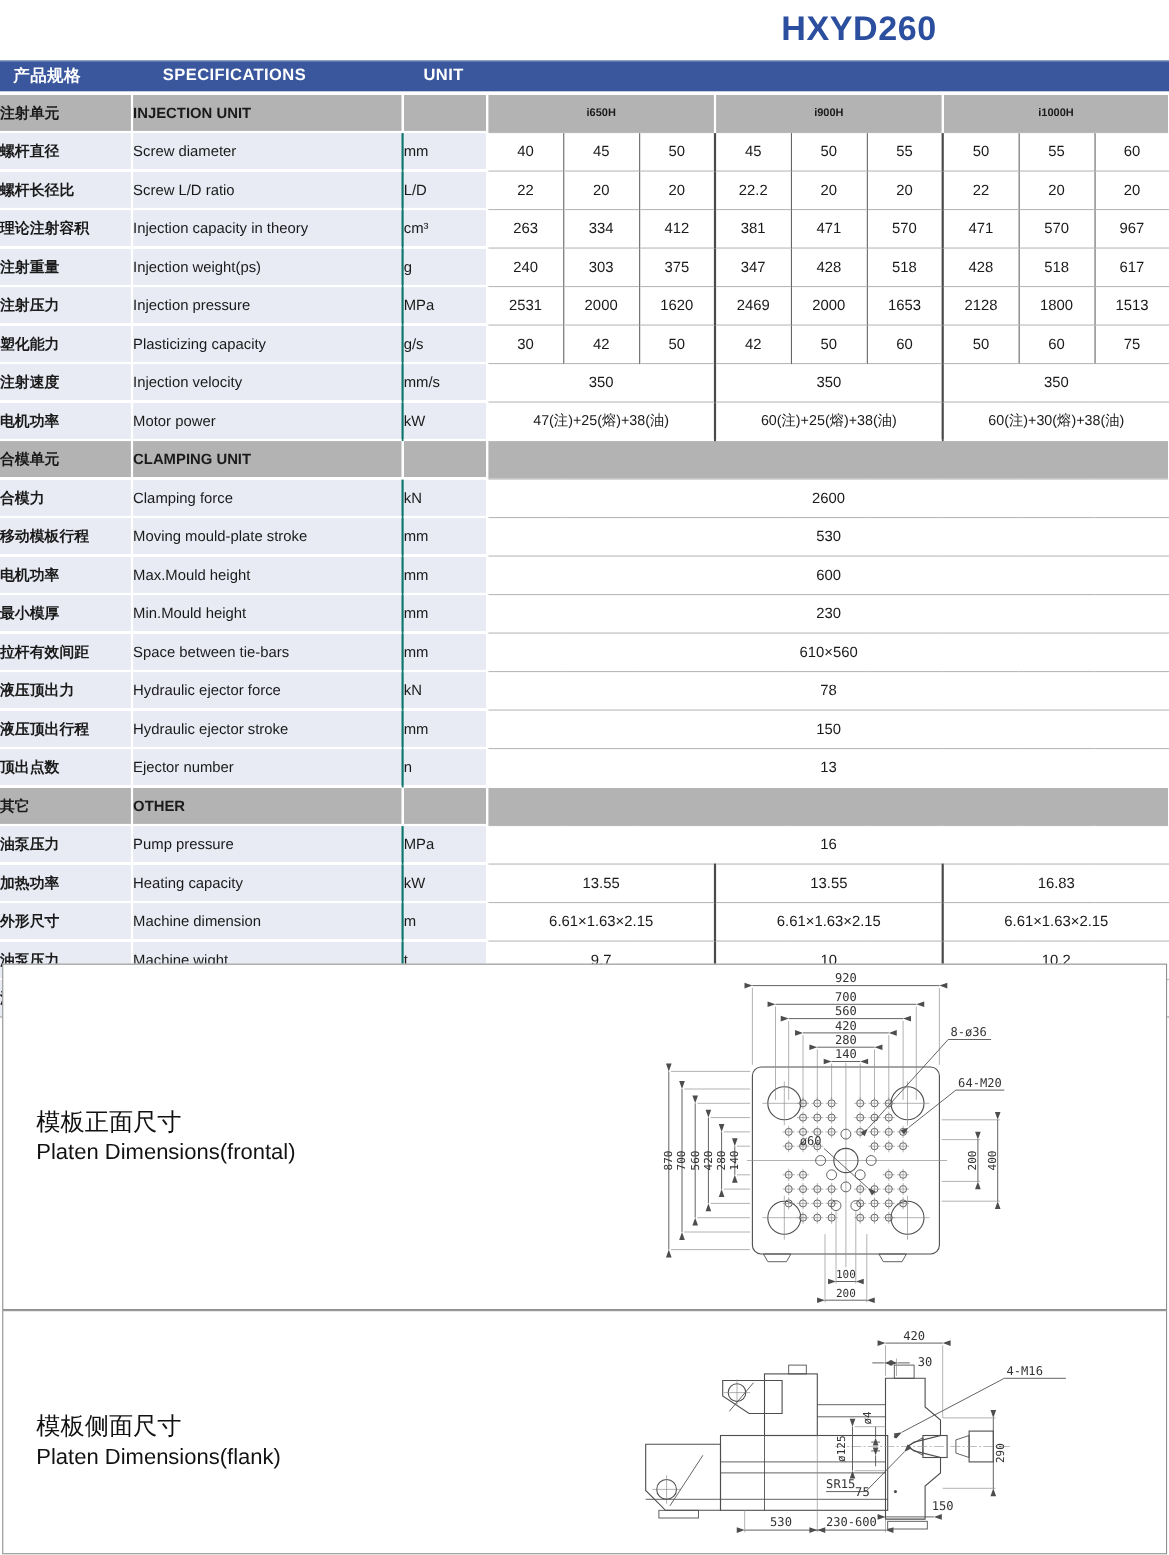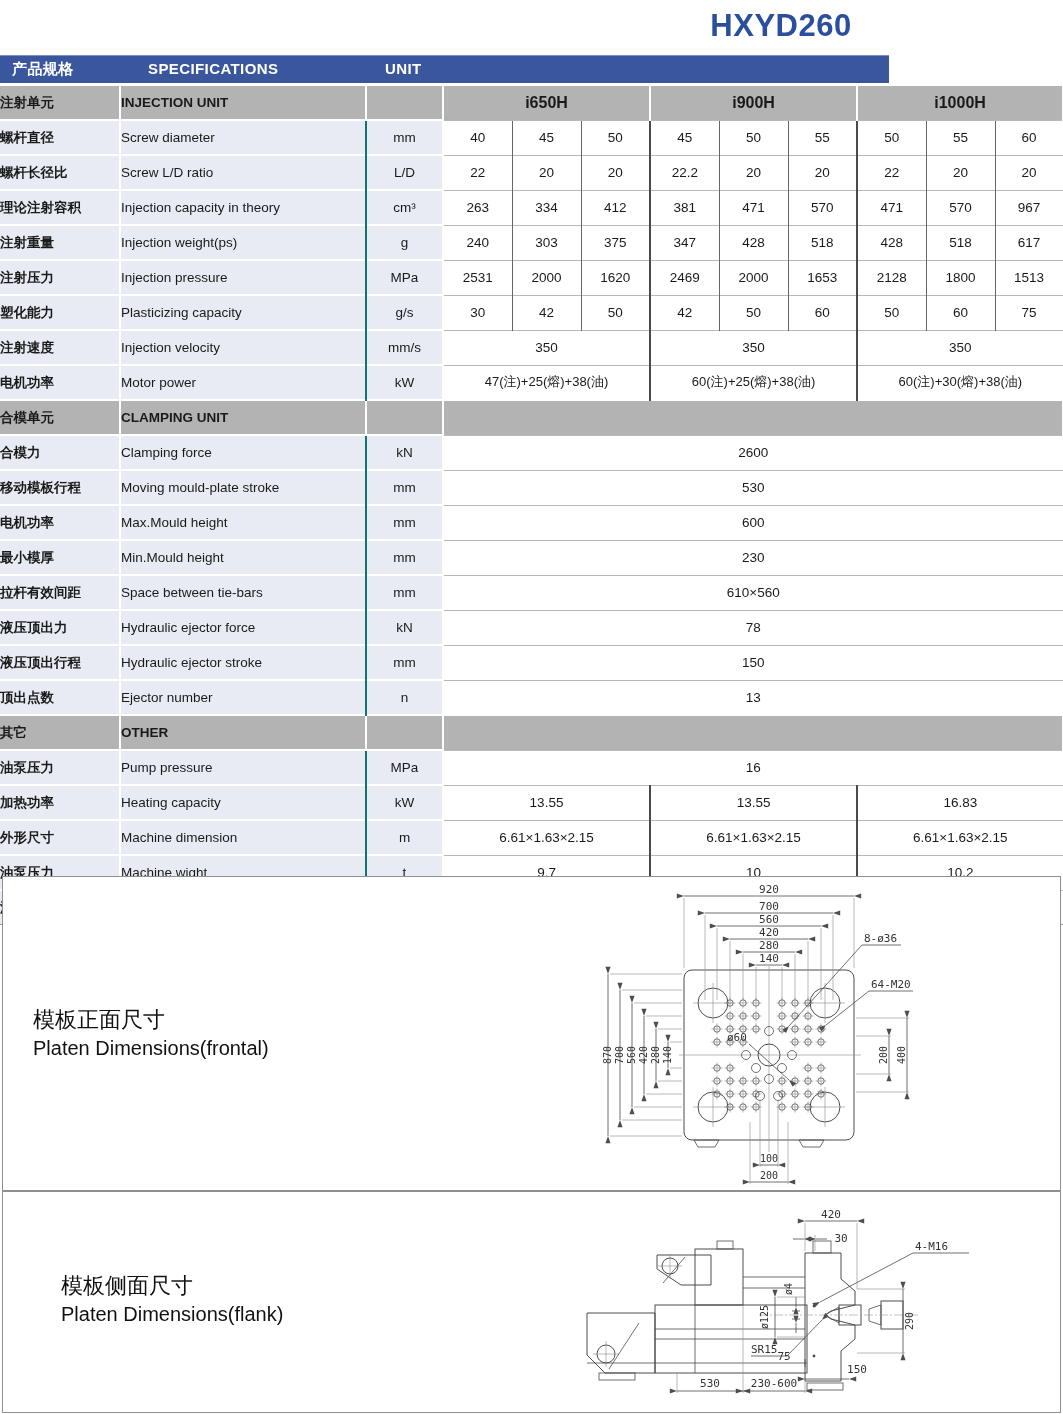--- a/index.html
+++ b/index.html
@@ -6,57 +6,57 @@
   body{
     width:1063px;height:1414px;position:relative;background:#fff;
     font-family:"Liberation Sans","DejaVu Sans",sans-serif;color:#1a1a1a;
     overflow:hidden;
   }
   .page-title{
     position:absolute;top:8px;left:781px;transform:translateX(-50%);
     font-size:31px;font-weight:bold;color:#2B4F9E;letter-spacing:.5px;white-space:nowrap;
   }
   .blue-bar{
-    position:absolute;top:55px;left:0;width:889px;height:27px;
+    position:absolute;top:55px;left:0;width:1063px;height:27px;
     background:#3A579E;border-top:1px solid #7d8fbe;
   }
   .blue-bar span{
     position:absolute;top:4px;color:#fff;font-size:15px;font-weight:600;letter-spacing:.4px;white-space:nowrap;
   }
   .bb-cn{left:12px;} .bb-en{left:148px;} .bb-unit{left:385px;}
 
   table.spec{
     position:absolute;top:84px;left:0;width:1063px;
     border-collapse:collapse;table-layout:fixed;
   }
   table.spec td{
     height:33px;font-size:13.5px;overflow:hidden;white-space:nowrap;padding:0;
   }
   td.cn{background:#E9EBF4;font-weight:bold;font-size:13px;padding-left:11px;
         border-top:2px solid #fff;border-right:2px solid #fff;}
   td.en{background:#E9EBF4;padding-left:28px;border-top:2px solid #fff;border-right:2px solid #0f766e;}
-  td.un{background:#E9EBF4;text-align:center;border-top:2px solid #fff;border-right:2px solid #fff;}
+  td.un{background:#E9EBF4;border-top:2px solid #fff;border-right:2px solid #fff;}
   td.v{background:#fff;text-align:center;font-size:14px;
        border-left:1px solid #666;border-top:1px solid #b9b9b9;}
   td.v.g0{border-left:2px solid #4a4a4a;}
   td.v.last{border-right:1px solid #666;}
   td.v.small{font-size:13px;margin-top:32px;}
   tr.sec td{background:#B3B3B3;font-weight:bold;border-top:2px solid #fff;border-right:2px solid #fff;}
-  tr.sec td.m{background:#B3B3B3;text-align:center;font-size:16px;border-left:2px solid #fff;border-top:2px solid #fff;}
+  tr.sec td.m{background:#B3B3B3;text-align:center;font-size:10px;border-left:2px solid #fff;border-top:2px solid #fff;}
   tr.last td{border-bottom:1px solid #9a9a9a;}
 
   .panel{
     position:absolute;left:2px;width:1059px;background:#fff;
     border:1px solid #8f8f8f;box-sizing:border-box;
   }
   .panel-1{top:876px;height:315px;}
   .panel-2{top:1191px;height:222px;}
   .panel-title{position:absolute;color:#111;}
   .panel-1 .panel-title{left:30px;top:128px;}
-  .panel-2 .panel-title{left:30px;top:79px;margin-left:28px;}
+  .panel-2 .panel-title{left:30px;top:90px;}
   .pt-cn{font-size:22px;line-height:1.35;}
   .pt-en{font-size:20px;line-height:1.35;}
   .draw-1{position:absolute;left:596px;top:5px;}
   .draw-2{position:absolute;left:556px;top:1px;}
 
   svg .o{fill:none;stroke:#4d4d4d;stroke-width:1;}
   svg .o2{fill:none;stroke:#4d4d4d;stroke-width:0.8;}
   svg .e{fill:none;stroke:#8a8a8a;stroke-width:0.6;}
   svg .d{fill:none;stroke:#4d4d4d;stroke-width:0.8;}
   svg .cl{fill:none;stroke:#9a9a9a;stroke-width:0.6;stroke-dasharray:9 2 2 2;}

